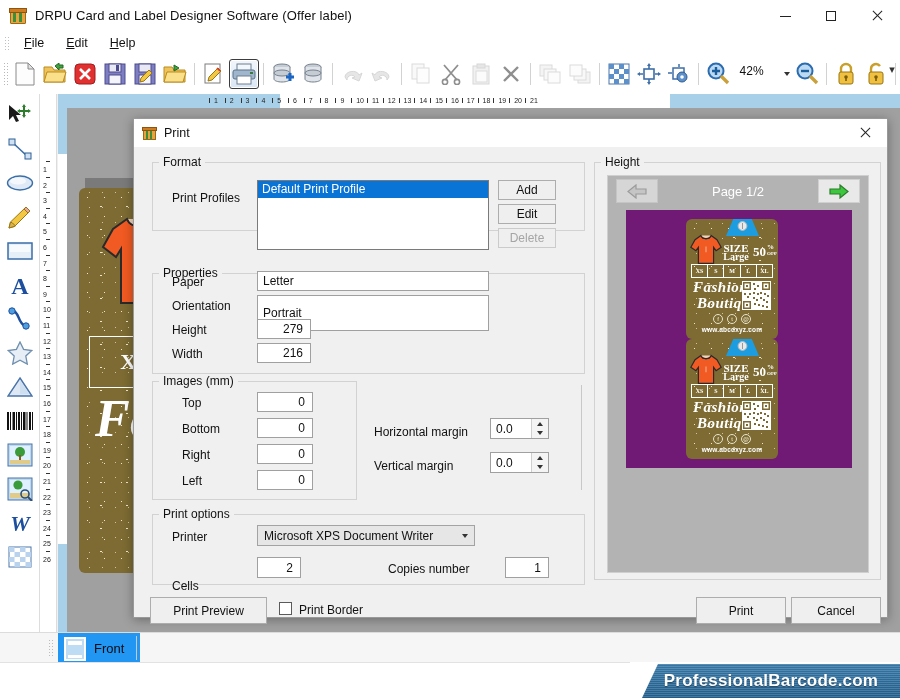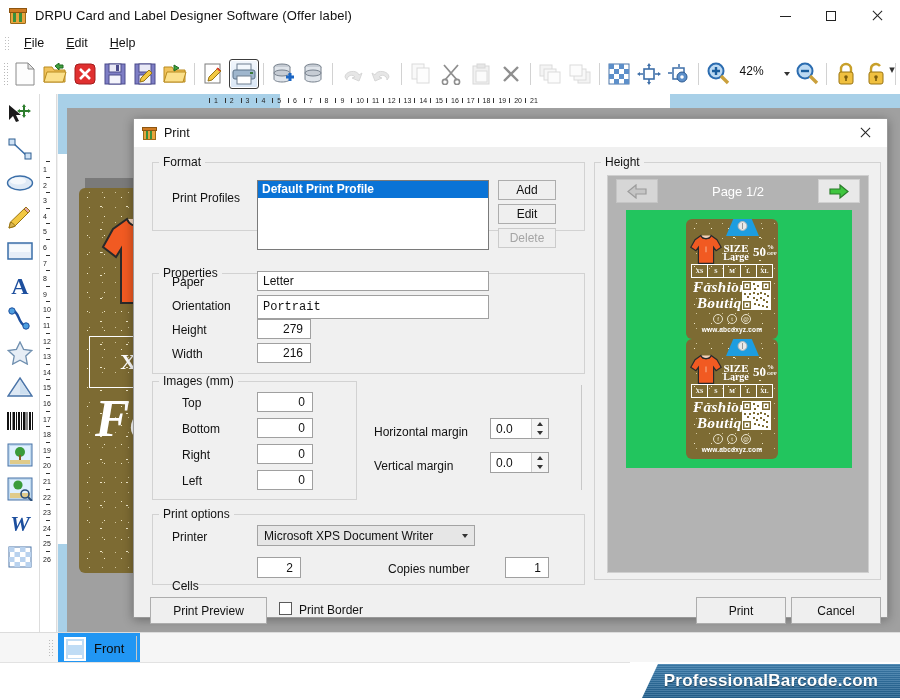--- a/index.html
+++ b/index.html
@@ -152,41 +152,41 @@
   fieldset.gb { position:absolute; border:1px solid #d2d2d2; border-radius:0; margin:0; padding:0; }
   fieldset.gb > legend { padding:0 4px; margin-left:6px; font-size:12px; color:#111; }
 
   .fl { position:absolute; font-size:12px; color:#111; }
   .fin { position:absolute; background:#fff; border:1px solid #a0a0a0; font-size:12px; color:#111;
          display:flex; align-items:center; padding:0 5px; }
   .fin.num { justify-content:flex-end; padding-right:7px; }
   .btn { position:absolute; background:#efefef; border:1px solid #adadad; font-size:12px; color:#111;
          display:flex; align-items:center; justify-content:center; }
   .btn.dis { color:#a5a5a5; border-color:#cbcbcb; background:#efefef;}
-  .listbox { position:absolute; background:#fff; border:1px solid #7a7a7a;font-weight:bold; }
+  .listbox { position:absolute; background:#fff; border:1px solid #7a7a7a; }
   .listbox .row { height:17px; line-height:17px; padding-left:4px; font-size:12px; }
   .listbox .row.sel { background:#0a73d6; color:#fff; }
   .spin { position:absolute; background:#fff; border:1px solid #a0a0a0; display:flex; align-items:center; }
   .spin span.v { flex:1; padding-left:5px; font-size:12px;}
   .spin .arrows { width:17px; height:100%; border-left:1px solid #cfcfcf; background:#f4f4f4;
      display:flex; flex-direction:column; }
   .spin .arrows div { flex:1; display:flex; align-items:center; justify-content:center;}
   .tri-u { width:0;height:0;border-left:3px solid transparent;border-right:3px solid transparent;border-bottom:4px solid #333;}
   .tri-d { width:0;height:0;border-left:3px solid transparent;border-right:3px solid transparent;border-top:4px solid #333;}
   .combo { position:absolute; background:#e6e6e6; border:1px solid #a3a3a3; display:flex; align-items:center;
            padding:0 6px; font-size:12px; }
   .combo .cv { flex:1; }
   .cb { position:absolute; width:13px; height:13px; background:#fff; border:1px solid #5a5a5a; }
 
   #preview-pane { position:absolute; background:#b3b3b3; border:1px solid #cfcfcf; }
   #pv-nav { position:absolute; left:0; top:0; right:0; height:30px; display:flex; align-items:center; }
   #pv-nav .navbtn { width:42px;height:24px;background:#e9e9e9;border:1px solid #d0d0d0;
        display:flex;align-items:center;justify-content:center;}
   #pv-title { flex:1; text-align:center; color:#fff; font-size:13px; }
-  #pv-sheet { position:absolute; background:#22c55e; }
+  #pv-sheet { position:absolute; background:#701a75; }
   .subline { position:absolute; background:#c8c8c8; width:1px; }
 </style>
 </head>
 <body>
 
 <div id="titlebar">
   <div id="app-icon">
     <div class="box"></div>
       <div class="g1"></div>
       <div class="g2"></div>
@@ -705,21 +705,21 @@
     <div class="btn" style="left:364px; top:33px; width:58px; height:20px;">Add</div>
     <div class="btn" style="left:364px; top:57px; width:58px; height:20px;">Edit</div>
     <div class="btn dis" style="left:364px; top:81px; width:58px; height:20px;">Delete</div>
 
     <fieldset class="gb" style="left:18px; top:107px; width:433px; height:108px;margin-top:12px;">
       <legend>Properties</legend>
     </fieldset>
     <div class="fl" style="left:38px; top:128px;">Paper</div>
     <div class="fin" style="left:123px; top:124px; width:232px; height:20px;">Letter</div>
     <div class="fl" style="left:38px; top:152px;">Orientation</div>
-    <div class="fin" style="left:123px; top:148px; width:232px; height:24px;font-family:Liberation Mono, monospace;">Portrait</div>
+    <div class="fin" style="left:123px; top:148px; width:232px; height:36px;">Portrait</div>
     <div class="fl" style="left:38px; top:176px;">Height</div>
     <div class="fin num" style="left:123px; top:172px; width:54px; height:20px;">279</div>
     <div class="fl" style="left:38px; top:200px;">Width</div>
     <div class="fin num" style="left:123px; top:196px; width:54px; height:20px;">216</div>
 
     <fieldset class="gb" style="left:18px; top:227px; width:205px; height:126px;">
       <legend>Images (mm)</legend>
     </fieldset>
     <div class="fl" style="left:48px; top:249px;">Top</div>
     <div class="fin num" style="left:123px; top:245px; width:56px; height:20px;">0</div>

